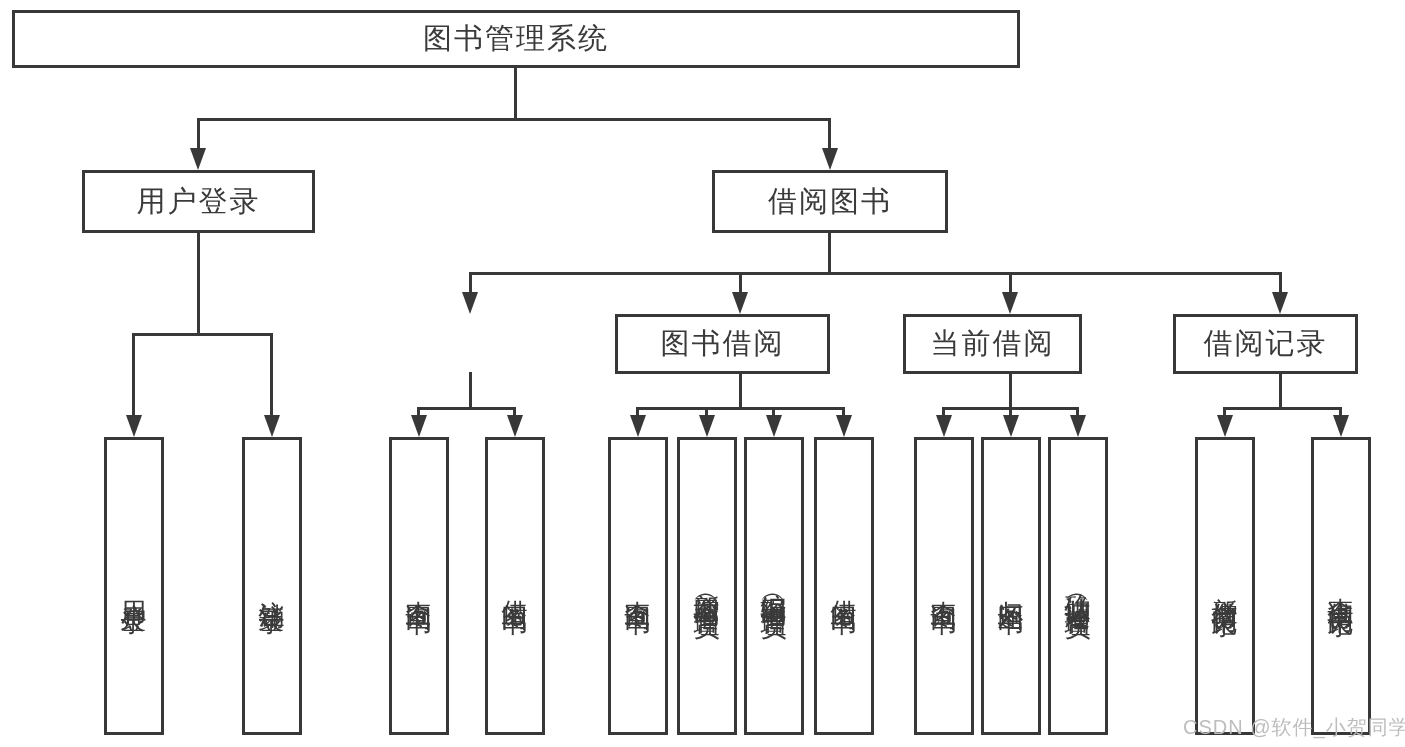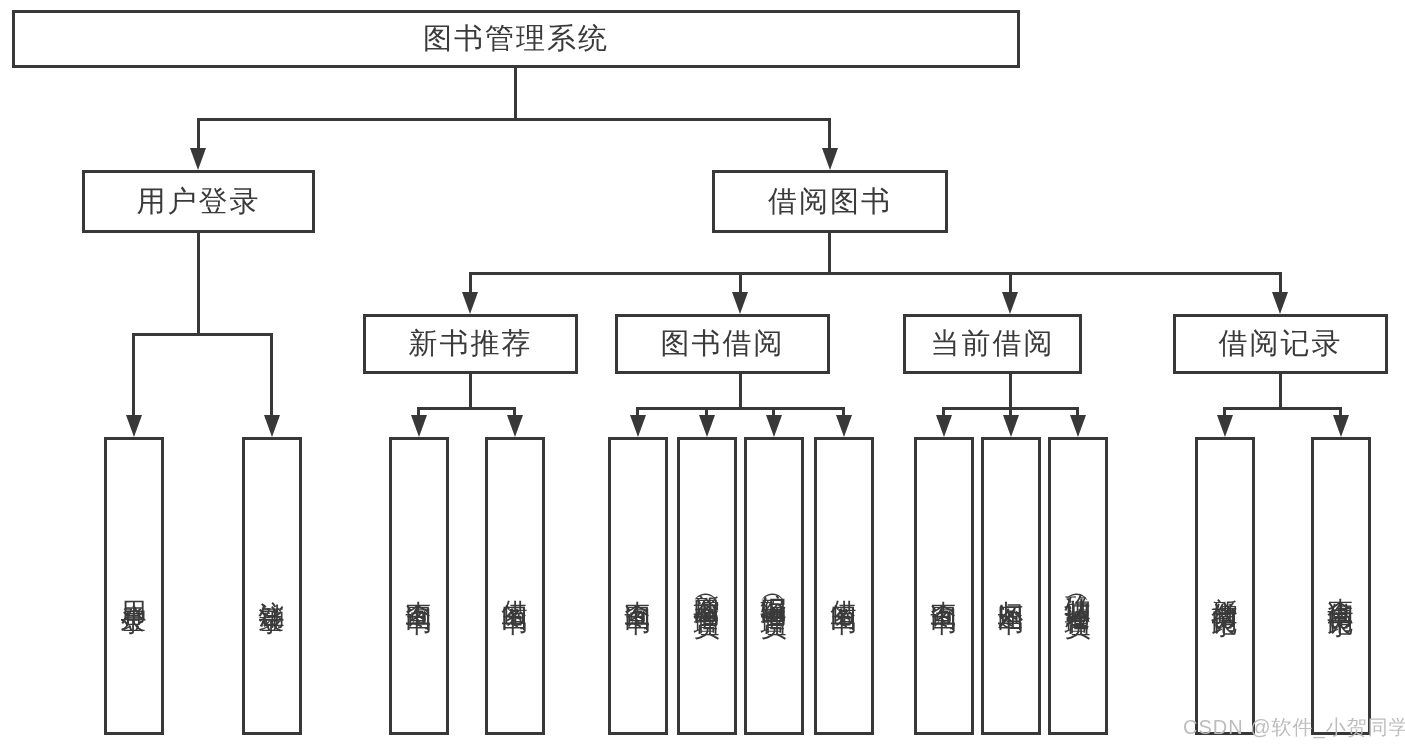--- a/index.html
+++ b/index.html
@@ -93,30 +93,27 @@
   <div class="hline" style="left:469px;top:272px;width:813px"></div>
   <div class="vline" style="left:469px;top:272px;height:23px"></div>
   <div class="vline" style="left:739px;top:272px;height:23px"></div>
   <div class="vline" style="left:1009px;top:272px;height:23px"></div>
   <div class="vline" style="left:1279px;top:272px;height:23px"></div>
   <div class="arrow" style="left:462px;top:292px"></div>
   <div class="arrow" style="left:732px;top:292px"></div>
   <div class="arrow" style="left:1002px;top:292px"></div>
   <div class="arrow" style="left:1272px;top:292px"></div>
 
-  <div class="box h" style="left:363px;top:314px;width:215px;height:60px">
-    <span class="lbl">新书推荐</span>
-  </div>
   <div class="box h" style="left:615px;top:314px;width:215px;height:60px">
     <span class="lbl">图书借阅</span>
   </div>
   <div class="box h" style="left:903px;top:314px;width:179px;height:60px">
     <span class="lbl">当前借阅</span>
   </div>
-  <div class="box h" style="left:1173px;top:314px;width:215px;height:60px">
+  <div class="box h" style="left:1173px;top:314px;width:185px;height:60px">
     <span class="lbl">借阅记录</span>
   </div>
 
   <div class="vline" style="left:469px;top:372px;height:35px"></div>
   <div class="hline" style="left:417px;top:407px;width:99px"></div>
   <div class="vline" style="left:417px;top:407px;height:12px"></div>
   <div class="vline" style="left:513px;top:407px;height:12px"></div>
   <div class="arrow" style="left:411px;top:415px"></div>
   <div class="arrow" style="left:507px;top:415px"></div>
 

